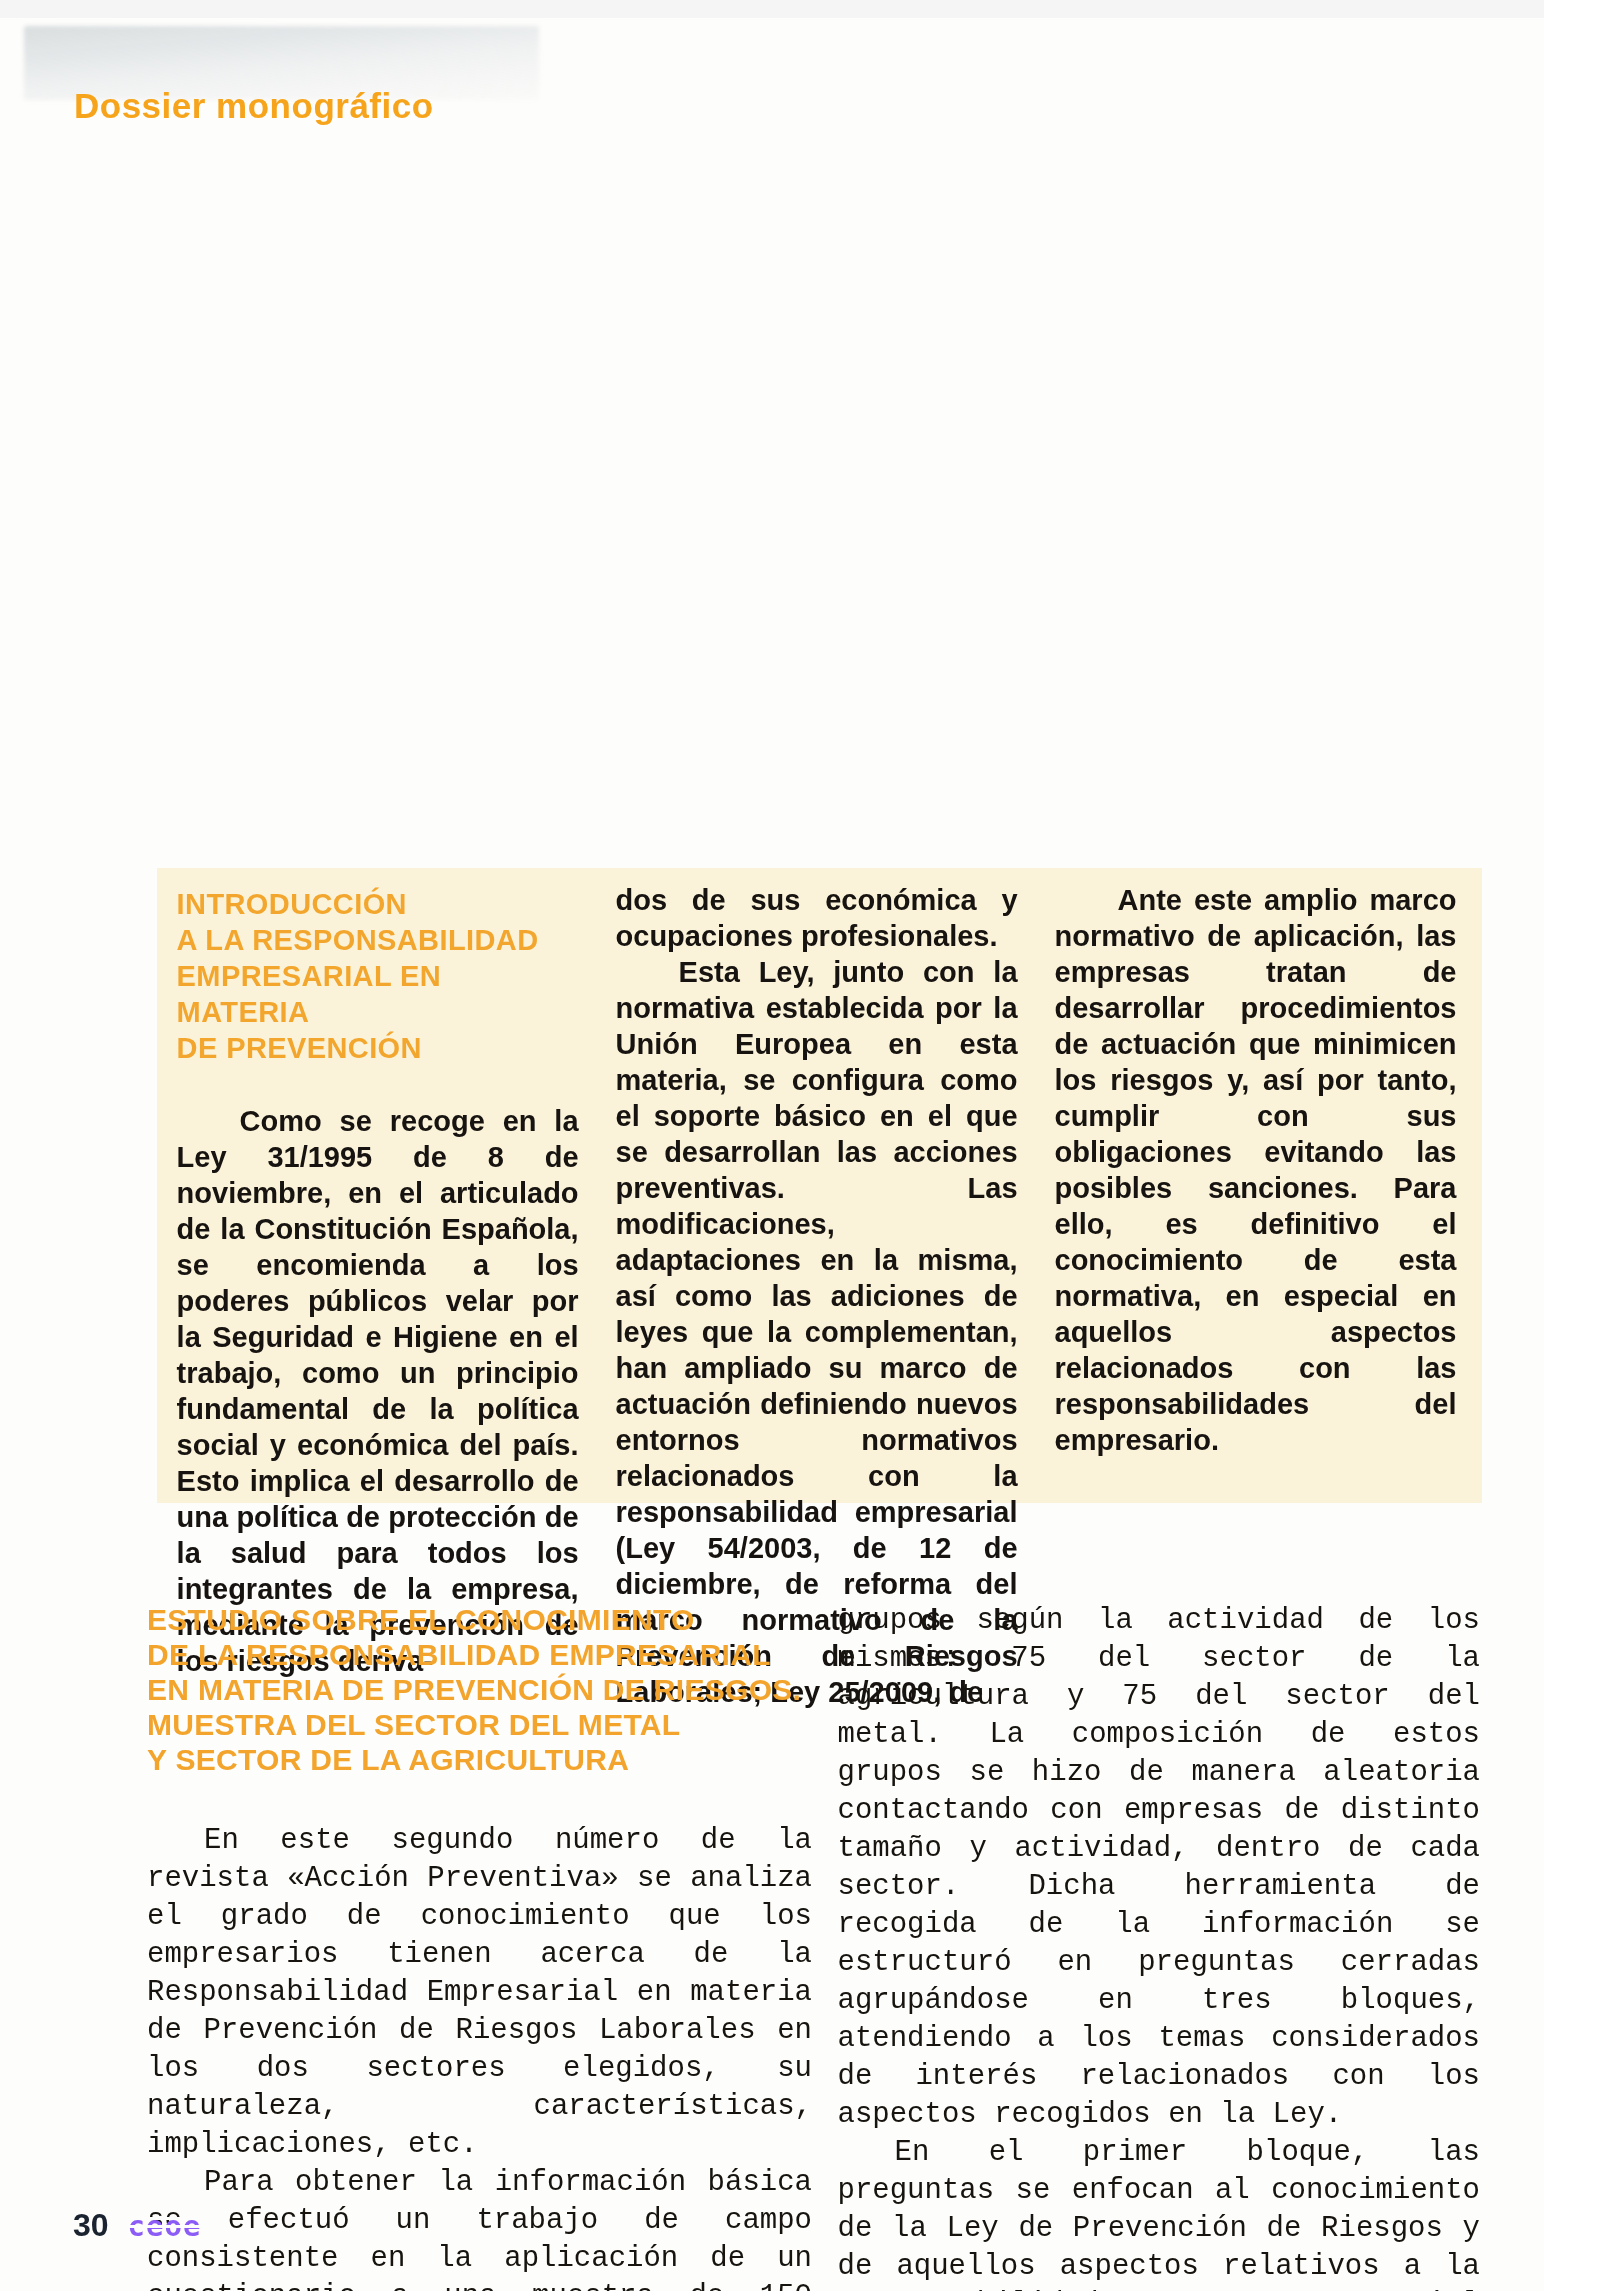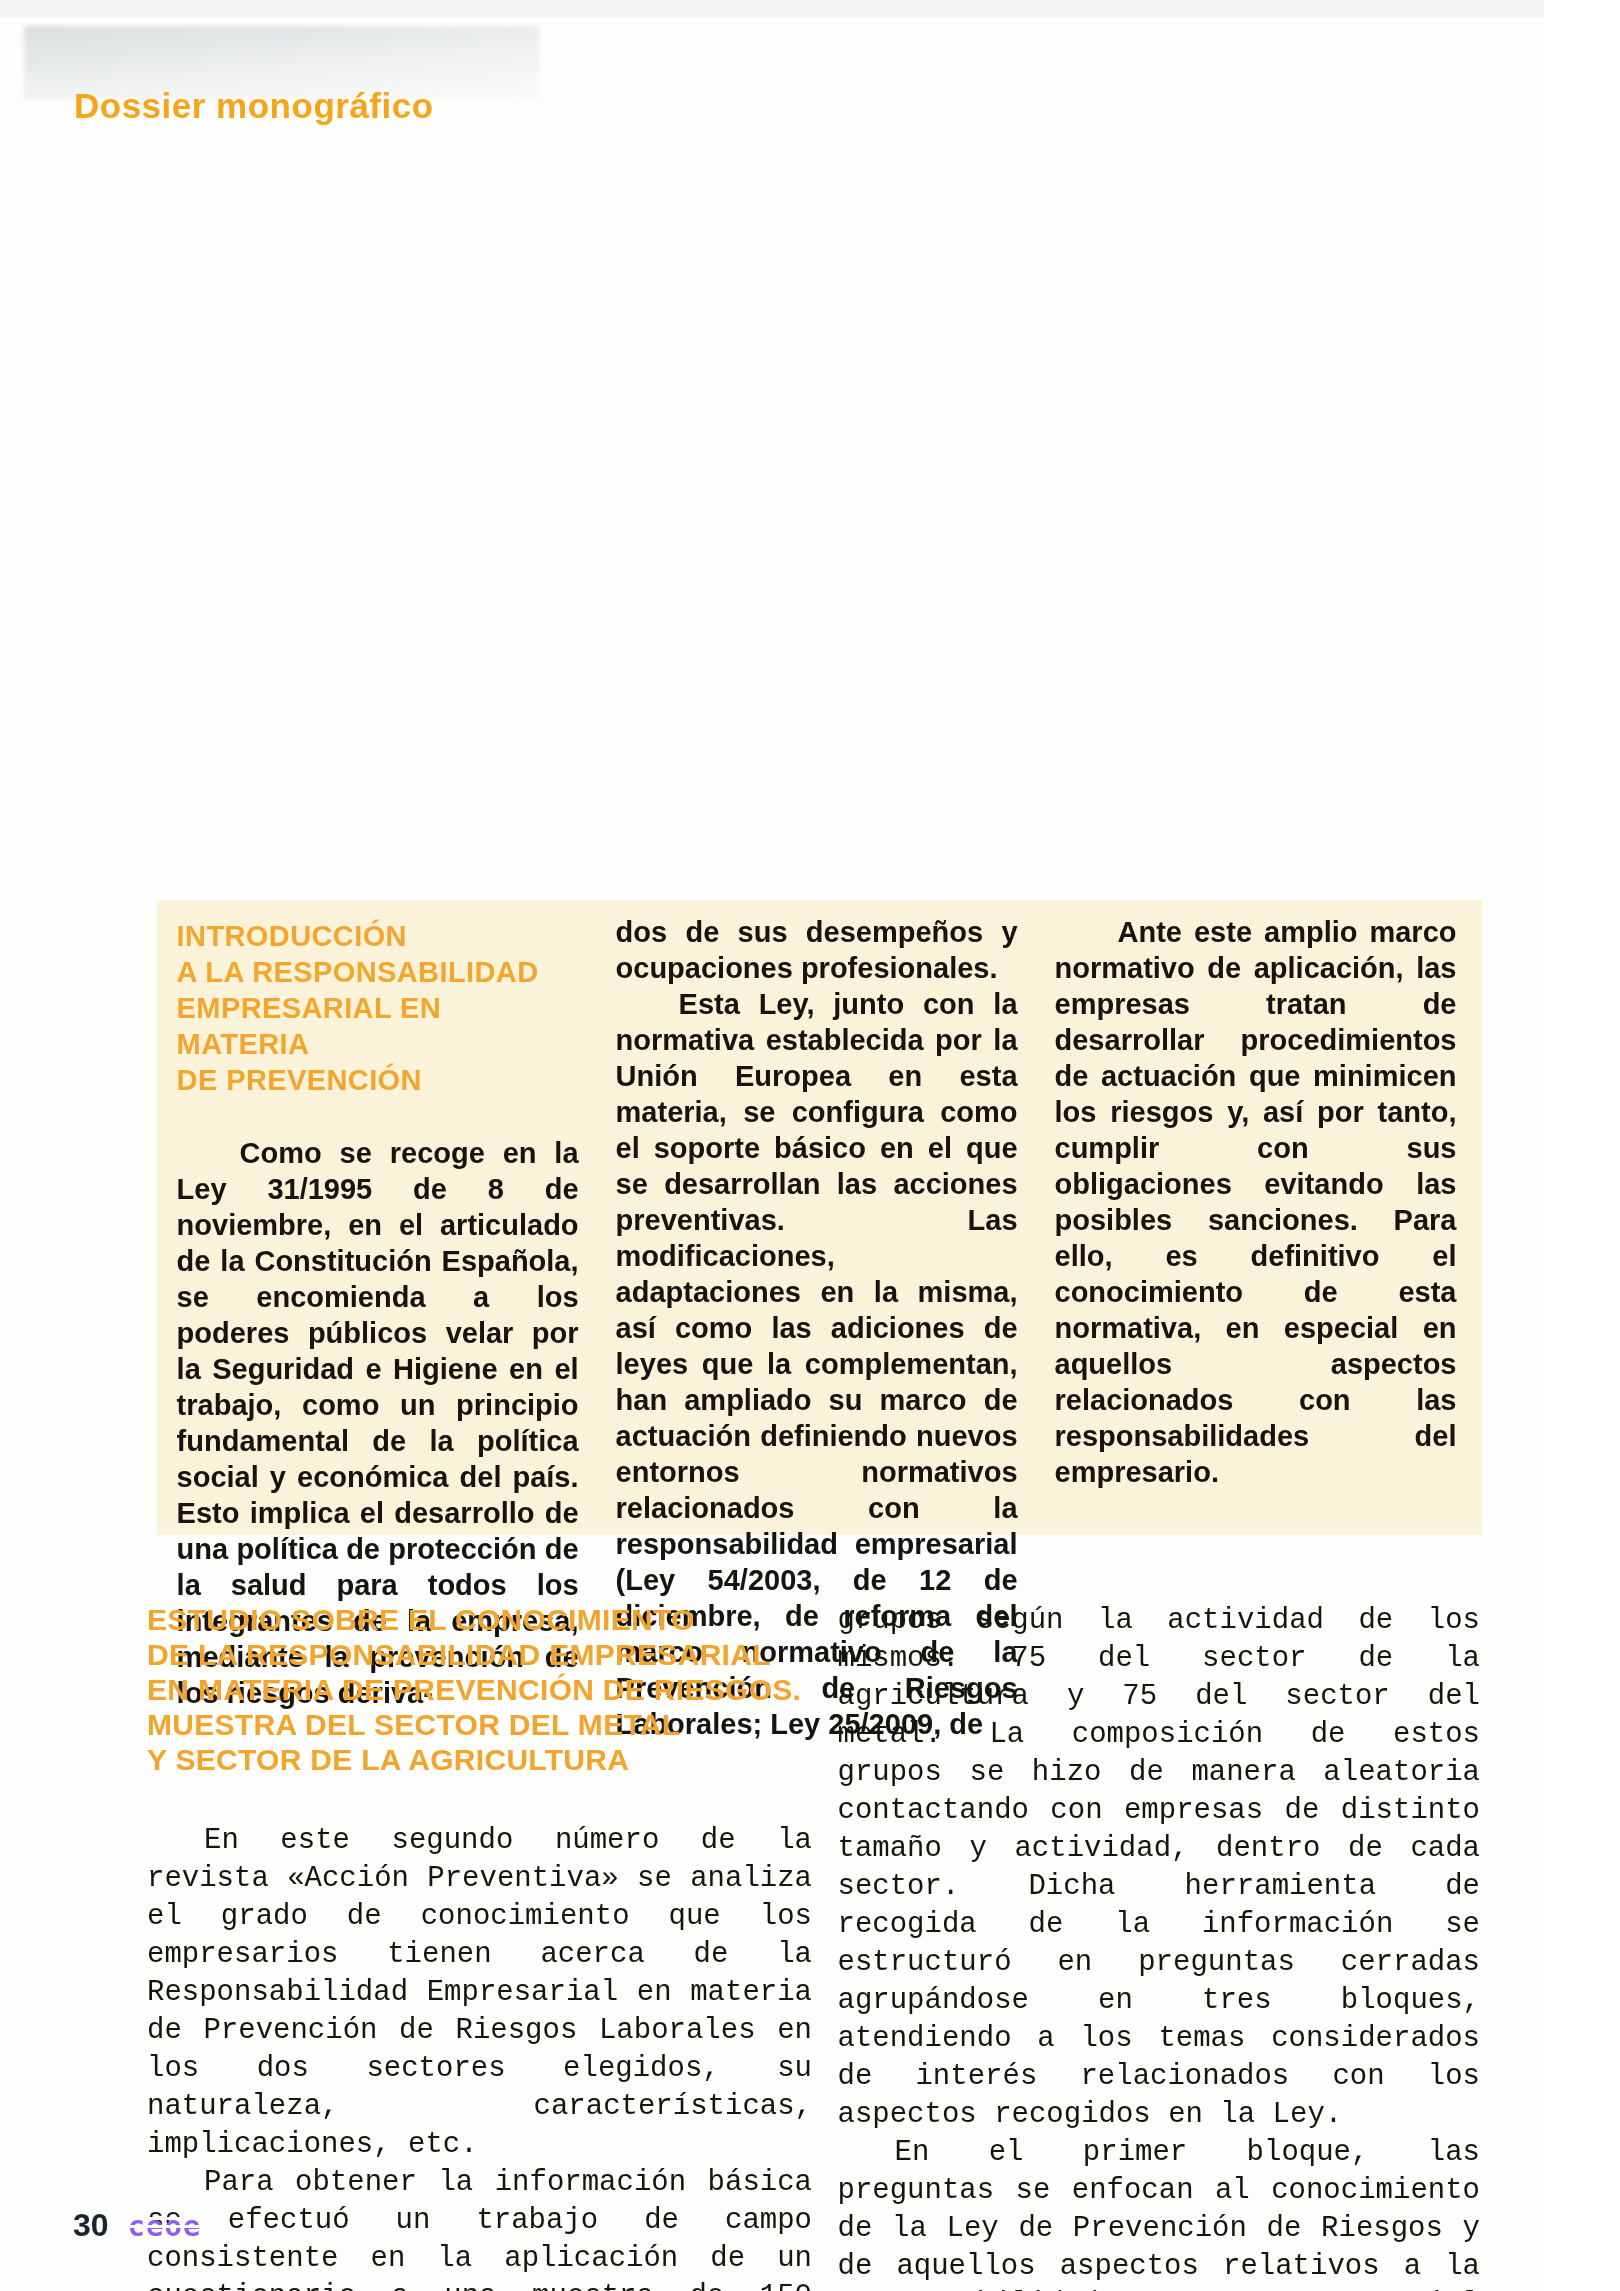--- a/index.html
+++ b/index.html
@@ -60,21 +60,21 @@
   .title-line {
     font-size: 123px; line-height: 149px;
     letter-spacing: 3.9px; word-spacing: 13.7px;
     white-space: nowrap; text-align: center;
     transform: scaleX(0.72); transform-origin: 50% 50%;
     font-weight: 400;
   }
 
   
   .intro-panel {
-    position: absolute; left: 157px; top: 900px; width: 1325px; height: 635px;
+    position: absolute; left: 157px; top: 868px; width: 1325px; height: 635px;
     background: #FBF3D9;
     box-sizing: border-box;
     padding: 13.7px 25.5px 0 19.6px;
     display: flex; gap: 37px;
   }
   .intro-col { flex: 1; min-width: 0; }
   .intro-heading {
     margin: 3.9px 0 0 0;
     color: #F3A62E;
     font-size: 29px; line-height: 36px; font-weight: 700;
@@ -151,21 +151,21 @@
 
   <div class="intro-panel">
     <div class="intro-col">
       <h3 class="intro-heading">INTRODUCCIÓN
 A LA RESPONSABILIDAD
 EMPRESARIAL EN MATERIA
 DE PREVENCIÓN</h3>
       <p class="intro-p first-of-col1 indent">Como se recoge en la Ley 31/1995 de 8 de noviembre, en el articulado de la Constitución Española, se encomienda a los poderes públicos velar por la Seguridad e Higiene en el trabajo, como un principio fundamental de la política social y económica del país. Esto implica el desarrollo de una política de protección de la salud para todos los integrantes de la empresa, mediante la prevención de los riesgos deriva-</p>
     </div>
     <div class="intro-col">
-      <p class="intro-p">dos de sus desempeños y ocupaciones profesionales.</p>
+      <p class="intro-p">dos de sus económica y ocupaciones profesionales.</p>
       <p class="intro-p indent">Esta Ley, junto con la normativa establecida por la Unión Europea en esta materia, se configura como el soporte básico en el que se desarrollan las acciones preventivas. Las modificaciones, adaptaciones en la misma, así como las adiciones de leyes que la complementan, han ampliado su marco de actuación definiendo nuevos entornos normativos relacionados con la responsabilidad empresarial (Ley 54/2003, de 12 de diciembre, de reforma del marco normativo de la Prevención de Riesgos Laborales; Ley 25/2009, de</p>
     </div>
     <div class="intro-col">
       <p class="intro-p indent">Ante este amplio marco normativo de aplicación, las empresas tratan de desarrollar procedimientos de actuación que minimicen los riesgos y, así por tanto, cumplir con sus obligaciones evitando las posibles sanciones. Para ello, es definitivo el conocimiento de esta normativa, en especial en aquellos aspectos relacionados con las responsabilidades del empresario.</p>
     </div>
   </div>
 
   <div class="study">
     <div class="study-left">
       <h3 class="study-heading">ESTUDIO SOBRE EL CONOCIMIENTO

